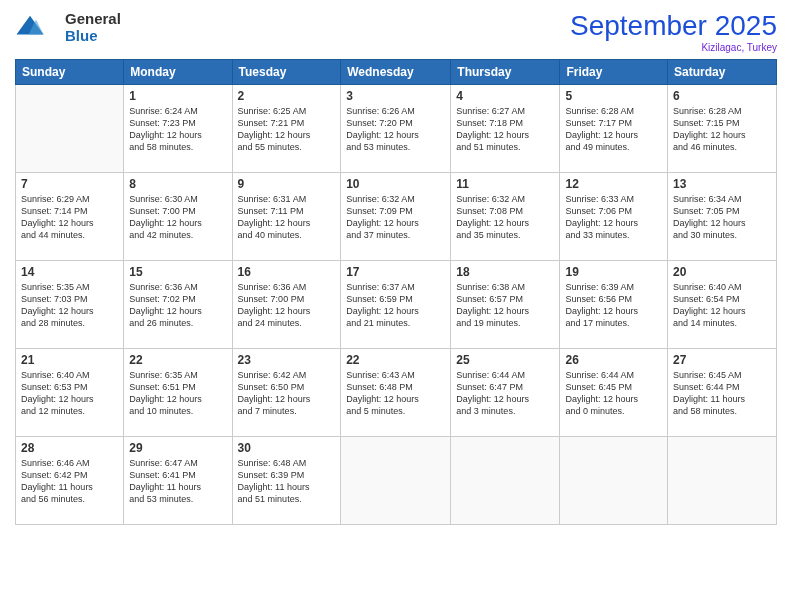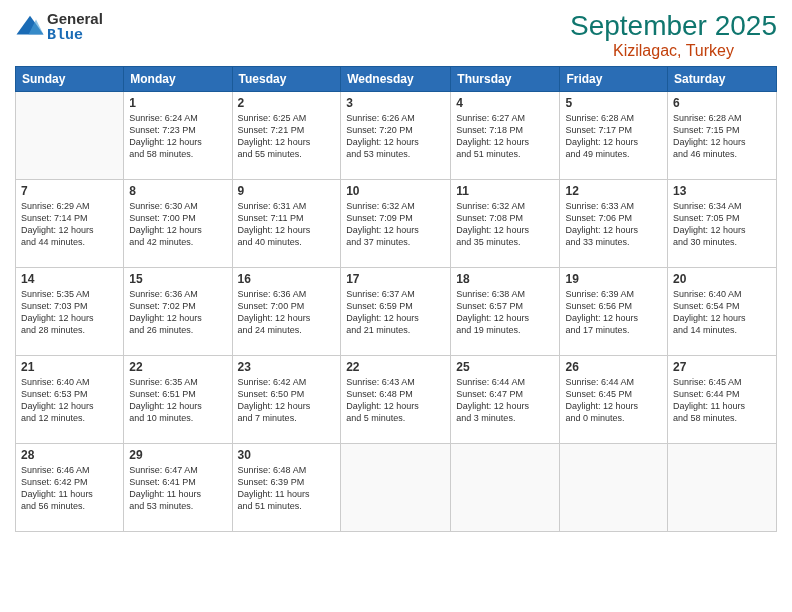--- a/index.html
+++ b/index.html
@@ -18,38 +18,37 @@
     }
     .header {
       display: flex;
       justify-content: space-between;
       align-items: flex-start;
       margin-bottom: 6px;
     }
     .logo {
       display: flex;
       align-items: center;
-      gap: 2px;
+      gap: 20px;
     }
     .logo-icon {
       width: 30px;
       height: 30px;
     }
     .title-block {
       text-align: right;
     }
     .month-title {
       font-size: 28px;
-      color: #0f766e;
+      color: #1d4ed8;
       font-weight: normal;
     }
     .location {
-      font-size: 16px;
-      color: #c2410c;
-      text-align: center;
+      font-size: 10px;
+      color: #6d28d9;
     }
     .calendar {
       width: 100%;
       border-collapse: collapse;
       border: 1px solid #ccc;
     }
     .calendar th {
       background: #2a6db5;
       color: #fff;
       font-size: 12px;
@@ -88,21 +87,21 @@
 
 <div class="page">
   <div class="header">
     <div class="logo">
       <svg class="logo-icon" viewBox="0 0 40 40">
         <polygon points="20,5 38,30 2,30" fill="#1a6bb5"></polygon>
         <polygon points="28,10 38,30 18,30" fill="#4a9fd5" opacity="0.6"></polygon>
       </svg>
       <div>
         <div style="font-size:15px;font-weight:bold;color:#333;">General</div>
-        <div style="font-size:15px;font-weight:bold;color:#1a6bb5;font-family:Liberation Mono, monospace;">Blue</div>
+        <div style="font-size:15px;font-weight:bold;color:#1a6bb5;">Blue</div>
       </div>
     </div>
     <div class="title-block">
       <div class="month-title">September 2025</div>
       <div class="location">Kizilagac, Turkey</div>
     </div>
   </div>
 
   <table class="calendar">
     <thead>

